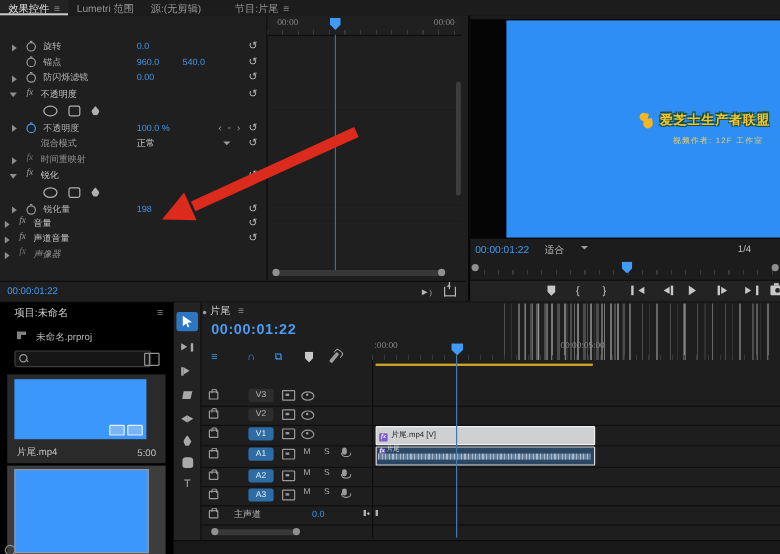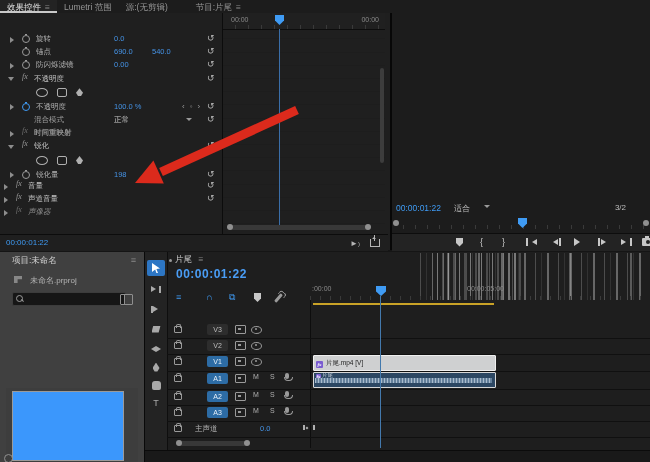--- a/index.html
+++ b/index.html
@@ -84,21 +84,21 @@
   .tri-r{width:0;height:0;border:4px solid transparent;border-left:6px solid #c7c7c7;}
   .tri-l{width:0;height:0;border:4px solid transparent;border-right:6px solid #c7c7c7;}
   .tri-r.small{border-width:3px;border-left-width:5px;}
   .tri-l.small{border-width:3px;border-right-width:5px;}
   .vbar{width:2px;height:8px;background:#c7c7c7;}
   .mk-ico{width:7px;height:9px;background:#c7c7c7;clip-path:polygon(0 0,100% 0,100% 60%,50% 100%,0 60%);}
   .cam{position:relative;width:11px;height:8px;background:#c7c7c7;border-radius:1px;}
   .cam::before{content:"";position:absolute;left:3px;top:-2px;width:4px;height:2px;background:#c7c7c7;}
   .cam::after{content:"";position:absolute;left:3.5px;top:2px;width:4px;height:4px;border-radius:50%;background:#232323;}
   
-  .pj{position:absolute;left:0;top:252px;width:144px;height:210px;background:#404040;border-right:1px solid #090909;}
+  .pj{position:absolute;left:0;top:252px;width:144px;height:210px;background:#000000;border-right:1px solid #090909;}
   .pj-tab{position:absolute;left:12px;top:3px;font-size:8.5px;color:#d2d2d2;}
   .pj-menu{position:absolute;right:8px;top:3px;color:#8a8a8a;font-size:9px;}
   .pj-file{position:absolute;left:30px;top:23px;font-size:8px;color:#b5b5b5;}
   .grid-ic{position:absolute;left:14px;top:24px;width:8px;height:7px;background:#8f8f8f;clip-path:polygon(0 0,45% 0,45% 100%,0 100%,0 0,100% 0,100% 45%,0 45%);opacity:.9;}
   .search{position:absolute;left:12px;top:40px;width:96px;height:12px;background:#161616;border:1px solid #3c3c3c;border-radius:2px;color:#ccc;font-size:8px;padding:0 2px 0 14px;outline:none;}
   .mag{position:absolute;left:16px;top:43px;width:5px;height:5px;border:1px solid #9a9a9a;border-radius:50%;}
   .mag::after{content:"";position:absolute;left:4px;top:4px;width:3px;height:1px;background:#9a9a9a;transform:rotate(45deg);}
   .pane-ic{position:absolute;left:120px;top:42px;width:11px;height:9px;border:1px solid #8f8f8f;border-radius:1px;}
   .pane-ic::before{content:"";position:absolute;left:3px;top:0;width:1px;height:100%;background:#8f8f8f;}
   .card{position:absolute;left:6px;width:132px;background:#2a2a2a;}
@@ -180,21 +180,21 @@
       <div class="row">
         <span class="tw r"></span>
           <span class="sw"></span>
         <span class="lab">旋转</span>
         <span class="val">0.0</span>
         <span class="rst">↺</span>
       </div>
       <div class="row">
         <span class="sw"></span>
         <span class="lab">锚点</span>
-        <span class="val">690.0</span>
+        <span class="val">960.0</span>
         <span class="val2">540.0</span>
         <span class="rst">↺</span>
       </div>
       <div class="row">
         <span class="tw r"></span>
           <span class="sw"></span>
         <span class="lab">防闪烁滤镜</span>
         <span class="val">0.00</span>
         <span class="rst">↺</span>
       </div>
@@ -219,21 +219,21 @@
       </div>
       <div class="row">
         <span class="lab" style="left:34px;color:#9f9f9f;">混合模式</span>
         <span class="val" style="color:#c9c9c9;">正常</span>
         <span class="ddcaret"></span>
         <span class="rst">↺</span>
       </div>
       <div class="row">
         <span class="tw r"></span>
           <span class="fxg" style="color:#6e6e6e;">fx</span>
-        <span class="lab2" style="left:34px;color:#8f8f8f;font-weight:bold;">时间重映射</span>
+        <span class="lab2" style="left:34px;color:#8f8f8f;">时间重映射</span>
       </div>
       <div class="row">
         <span class="tw d"></span>
           <span class="fxg">fx</span>
         <span class="lab2" style="left:34px;">锐化</span>
         <span class="rst">↺</span>
       </div>
       <div class="row maskrow" style="height:15px;">
         <span class="mk-ell"></span>
         <span class="mk-rect"></span>
@@ -282,24 +282,33 @@
       <span class="exp-ic" style="left:370px;"></span>
     </div>
 
     <svg class="note-svg" viewBox="0 0 390 237">
       <line x1="297" y1="84" x2="161" y2="146" stroke="#dc2a1c" stroke-width="9"></line>
       <polygon points="135,157 153.4,134.5 163.8,157.5" fill="#dc2a1c"></polygon>
     </svg>
   </div>
 
   <div class="pm">
+    <div class="pm-video">
+      <div class="pm-frame" style="background:#2f8ef4;">
+        <div class="brand">
+          <span class="leaf"></span>
+          <span class="brand-txt">爱芝士生产者联盟</span>
+        </div>
+        <div class="credit">视频作者: 12F 工作室</div>
+      </div>
+    </div>
     <div class="pm-info">
       <span class="tc-blue">00:00:01:22</span>
       <span class="fit"><span>适合</span><span class="ec-caret"></span></span>
-      <span class="res">3/2</span>
+      <span class="res">1/4</span>
     </div>
     <div class="pm-ruler">
       <span class="dotend" style="left:1px;top:2px;"></span>
       <span class="dotend" style="right:1px;top:2px;"></span>
       <span class="ph-mark" style="position:absolute;left:126px;top:0;"></span>
     </div>
     <div class="pm-trans">
       <span class="tbtn" style="left:64px;">
           <span class="mk-ico"></span>
         </span>
@@ -332,20 +341,30 @@
 
   <div class="pj">
     <div class="pj-tab">项目:未命名</div>
     <div class="pj-menu">≡</div>
     <span class="grid-ic"></span>
     <div class="pj-file">未命名.prproj</div>
     <input class="search" value="" style="">
     <span class="mag"></span>
     <span class="pane-ic"></span>
 
+    <div class="card" style="top:60px;height:74px;">
+      <div class="thumb" style="top:4px;height:50px;background:#3b97fc;">
+        <div class="badges">
+          <span class="badge"></span>
+          <span class="badge"></span>
+        </div>
+      </div>
+      <span class="pj-name">片尾.mp4</span>
+      <span class="pj-dur">5:00</span>
+    </div>
 
     <div class="card" style="top:136px;height:74px;background:#3d3d3d;">
       <div class="thumb" style="top:3px;height:68px;background:#3b97fc;border:1px solid #9a9a9a;"></div>
     </div>
     <span class="halfdot"></span>
   </div>
 
   <div class="tl">
     <div class="tools">
       <span class="tool sel" style="top:8px;">

